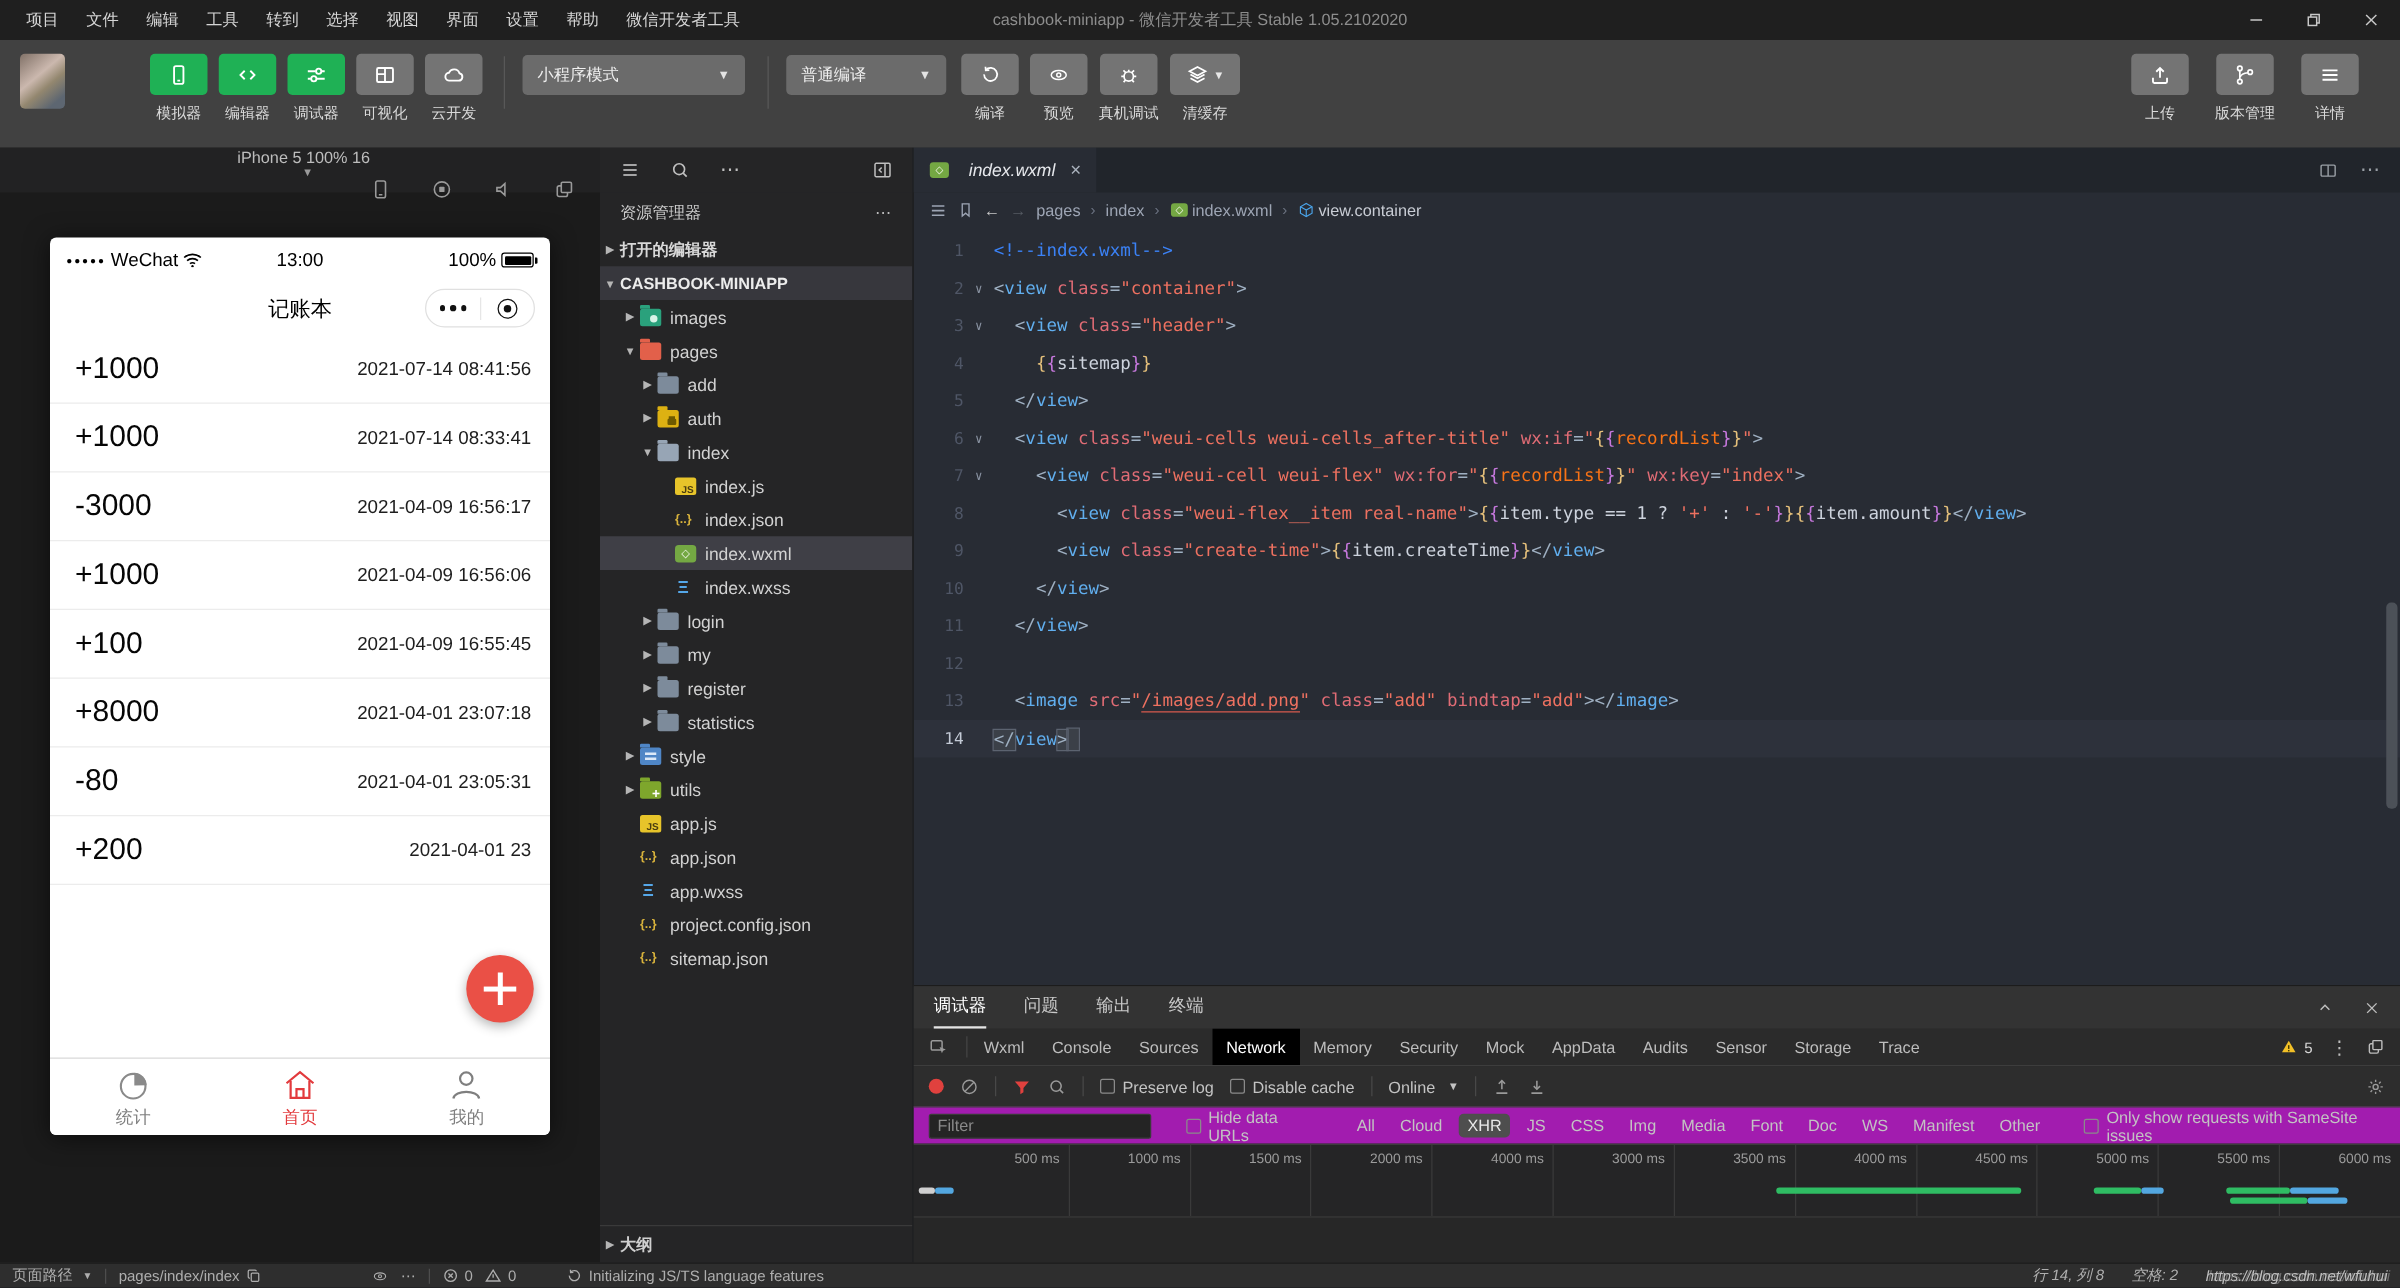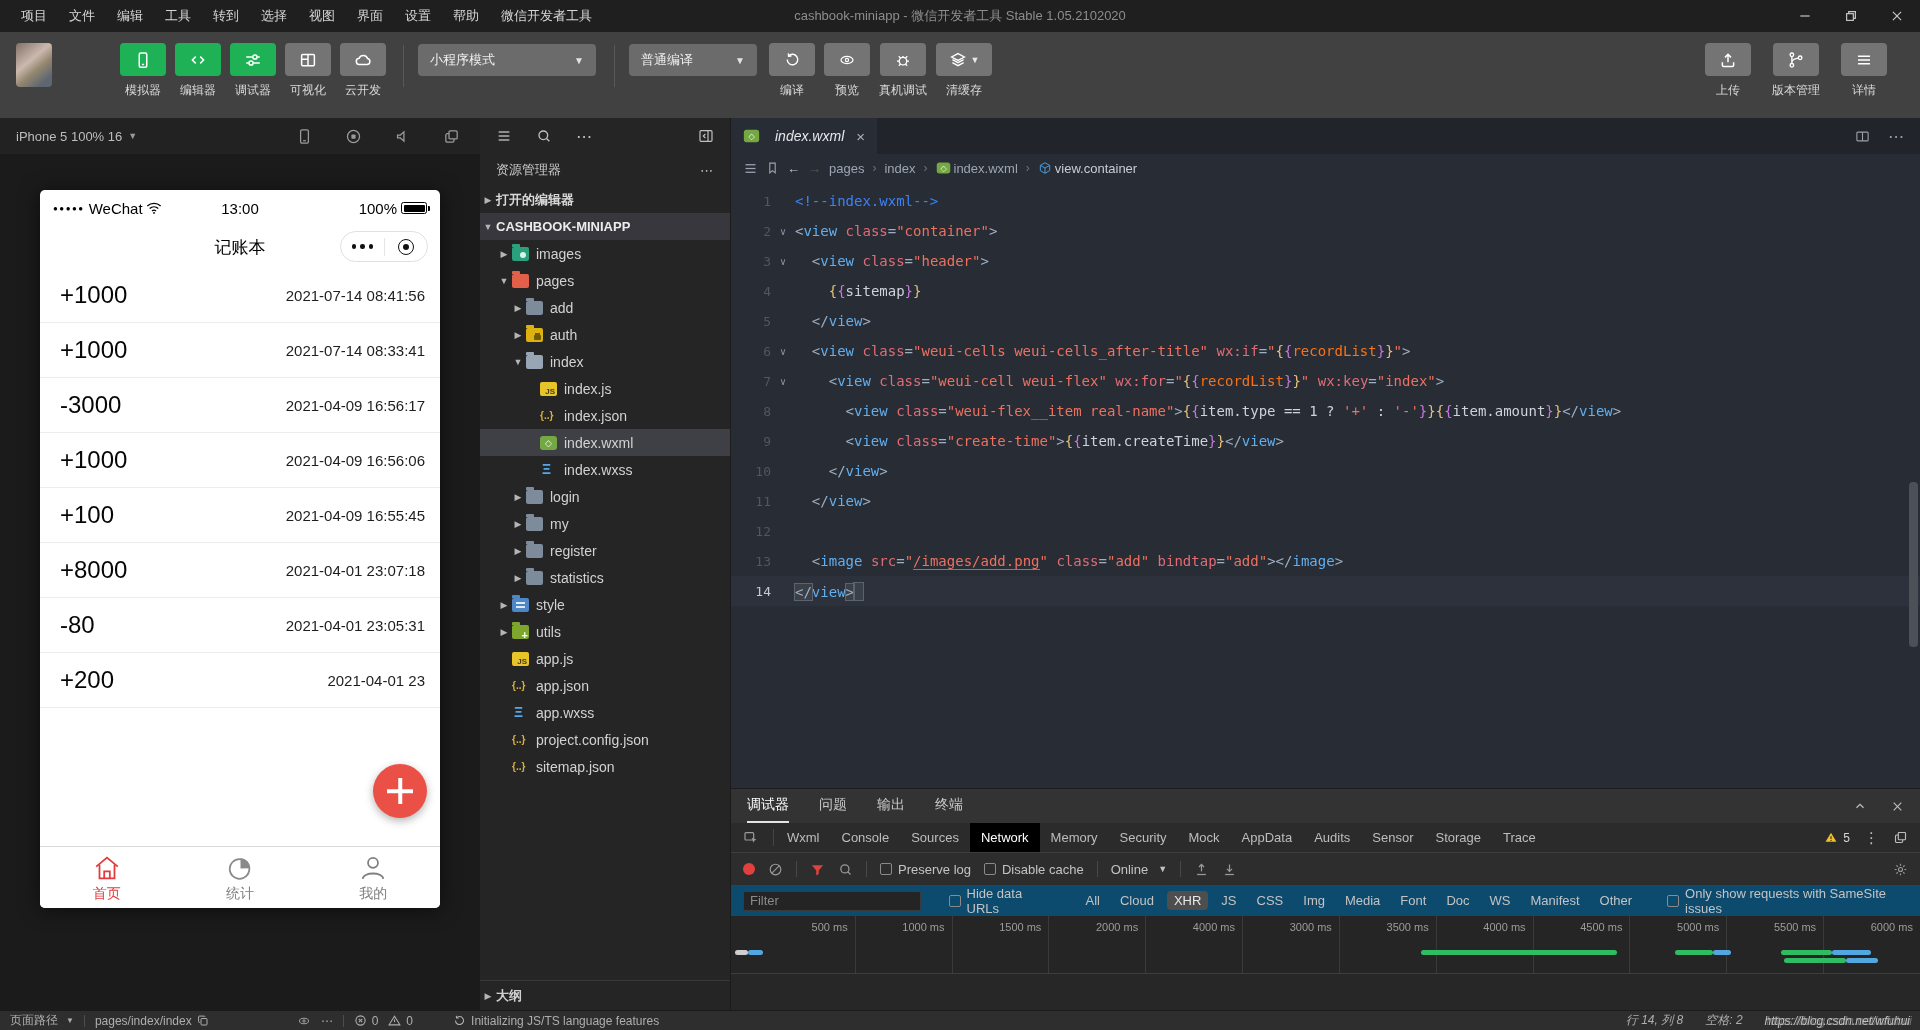--- a/index.html
+++ b/index.html
@@ -30,21 +30,21 @@
   .dropdown .dval { white-space:nowrap; }
   .dropdown .caret { margin-left:auto; padding-left:14px; font-size:10px; color:#e3e3e3; }
   .dd-mode { width:178px; margin-right:10px; }
   .dd-compile { width:128px; margin-right:12px; }
   .ctools { display:flex; align-items:flex-start; }
   .rtools { margin-left:auto; display:flex; align-items:flex-start; gap:12px; padding-right:8px; }
   .tbtn .bcaret { font-size:9px; margin-left:4px; color:#e8e8e8; }
 
   
   .sim { position:absolute; top:118px; left:0; width:480px; bottom:20px; background:#1b1b1b; }
-  .sim-toolbar { height:36px; display:flex; align-items:center; color:#bdbdbd; font-size:13px; padding:0 10px 0 16px; background:#222223; }
+  .sim-toolbar { height:36px; display:flex; align-items:center; color:#bdbdbd; font-size:13px; padding:0 10px 0 16px; background:#222223;flex-direction:column; }
   .sim-toolbar .devlabel { white-space:nowrap; }
   .sim-toolbar .caret { font-size:9px; margin-left:6px; color:#9a9a9a; }
   .sim-icons { margin-left:auto; display:flex; gap:32px; color:#9a9a9a; padding-right:10px; }
 
   .phone { position:absolute; left:40px; top:72px; width:400px; height:718px; background:#fff; border-radius:5px; box-shadow:0 2px 20px rgba(0,0,0,.55); overflow:hidden; }
   .p-status { height:36px; display:flex; align-items:center; padding:0 13px; font-size:15px; color:#000; position:relative; }
   .p-dots { font-size:8px; letter-spacing:1.5px; margin-right:4px; }
   .p-dots::before { content:"●●●●●"; }
   .p-carrier { font-size:15px; }
   .p-wifi { margin-left:3px; }
@@ -157,21 +157,21 @@
   .warnbadge { display:flex; align-items:center; gap:5px; font-size:12px; color:#d6d6d6; }
   .kebab { font-size:15px; color:#bdbdbd; }
   .net-bar { height:32px; display:flex; align-items:center; gap:13px; padding:0 12px; font-size:13px; color:#c3c3c3; background:#2d2d2d; }
   .rec { width:12px; height:12px; border-radius:50%; background:#e0413e; }
   .nb-div { width:1px; height:16px; background:#484848; }
   .cbwrap { display:flex; align-items:center; gap:6px; }
   .cb { width:12px; height:12px; border:1px solid #8a8a8a; border-radius:2px; flex:none; }
   .online { display:flex; align-items:center; gap:10px; }
   .online .caret { font-size:9px; color:#c3c3c3; }
   .nb-gear { margin-left:auto; color:#9a9a9a; }
-  .net-filter { height:30px; display:flex; align-items:center; gap:28px; padding:0 12px; border-top:1px solid #3d3d3d; font-size:13px; color:#c3c3c3; background:#0c4a6e; }
+  .net-filter { height:30px; display:flex; align-items:center; gap:28px; padding:0 12px; border-top:1px solid #3d3d3d; font-size:13px; color:#c3c3c3; background:#a21caf; }
   .f-input { width:190px; height:20px; background:#242424; border:1px solid #3a3a3a; border-radius:2px; color:#8a8a8a; display:flex; align-items:center; padding:0 6px; }
   .pills { display:flex; align-items:center; gap:6px; }
   .f-pill { padding:2px 7px; border-radius:4px; }
   .f-pill.active { background:#4e4e4e; color:#e8e8e8; }
   .net-timeline { height:58px; position:relative; background:#252526; border-top:1px solid #3d3d3d; overflow:hidden; }
   .tl-grid { position:absolute; top:0; bottom:0; width:1px; background:#3a3a3a; }
   .tl-label { position:absolute; top:5px; transform:translateX(-100%); padding-right:7px; font-size:11px; color:#9c9c9c; white-space:nowrap; }
   .tl-bar { position:absolute; height:5px; border-radius:2.5px; }
   .net-rest { flex:1; background:#272727; border-top:1px solid #3d3d3d; }
 
@@ -457,38 +457,38 @@
           <div class="prow">
             <span class="pr-amt">-80</span>
             <span class="pr-time">2021-04-01 23:05:31</span>
           </div>
           <div class="prow">
             <span class="pr-amt">+200</span>
             <span class="pr-time">2021-04-01 23</span>
           </div>
         </div>
       <div class="p-tabbar" id="ptabs">
+          <div class="p-tab">
+            <span>
+              <svg width="30" height="30" viewBox="0 0 32 32" fill="none">
+                <circle cx="15.5" cy="17" r="10.5" stroke="#8a8a8a" stroke-width="1.8"></circle>
+                <path d="M16.5 5.5A10.8 10.8 0 0 1 27 16.2L16.5 16.4z" fill="#8a8a8a"></path>
+              </svg>
+            </span>
+            <span>统计</span>
+          </div>
           <div class="p-tab active">
             <span>
               <svg width="30" height="30" viewBox="0 0 32 32" fill="none" stroke="currentColor" stroke-width="1.9">
                 <path d="M4.5 14.5 16 5l11.5 9.5"></path>
                 <path d="M8 12.5V27h16V12.5"></path>
                 <path d="M13 27v-7.5h6V27"></path>
               </svg>
             </span>
             <span>首页</span>
-          </div>
-          <div class="p-tab">
-            <span>
-              <svg width="30" height="30" viewBox="0 0 32 32" fill="none">
-                <circle cx="15.5" cy="17" r="10.5" stroke="#8a8a8a" stroke-width="1.8"></circle>
-                <path d="M16.5 5.5A10.8 10.8 0 0 1 27 16.2L16.5 16.4z" fill="#8a8a8a"></path>
-              </svg>
-            </span>
-            <span>统计</span>
           </div>
           <div class="p-tab">
             <span>
               <svg width="30" height="30" viewBox="0 0 32 32" fill="none" stroke="currentColor" stroke-width="1.9">
                 <circle cx="16" cy="10.5" r="5.3"></circle>
                 <path d="M5 27.5c1.2-7.5 20.8-7.5 22 0"></path>
               </svg>
             </span>
             <span>我的</span>
           </div>

